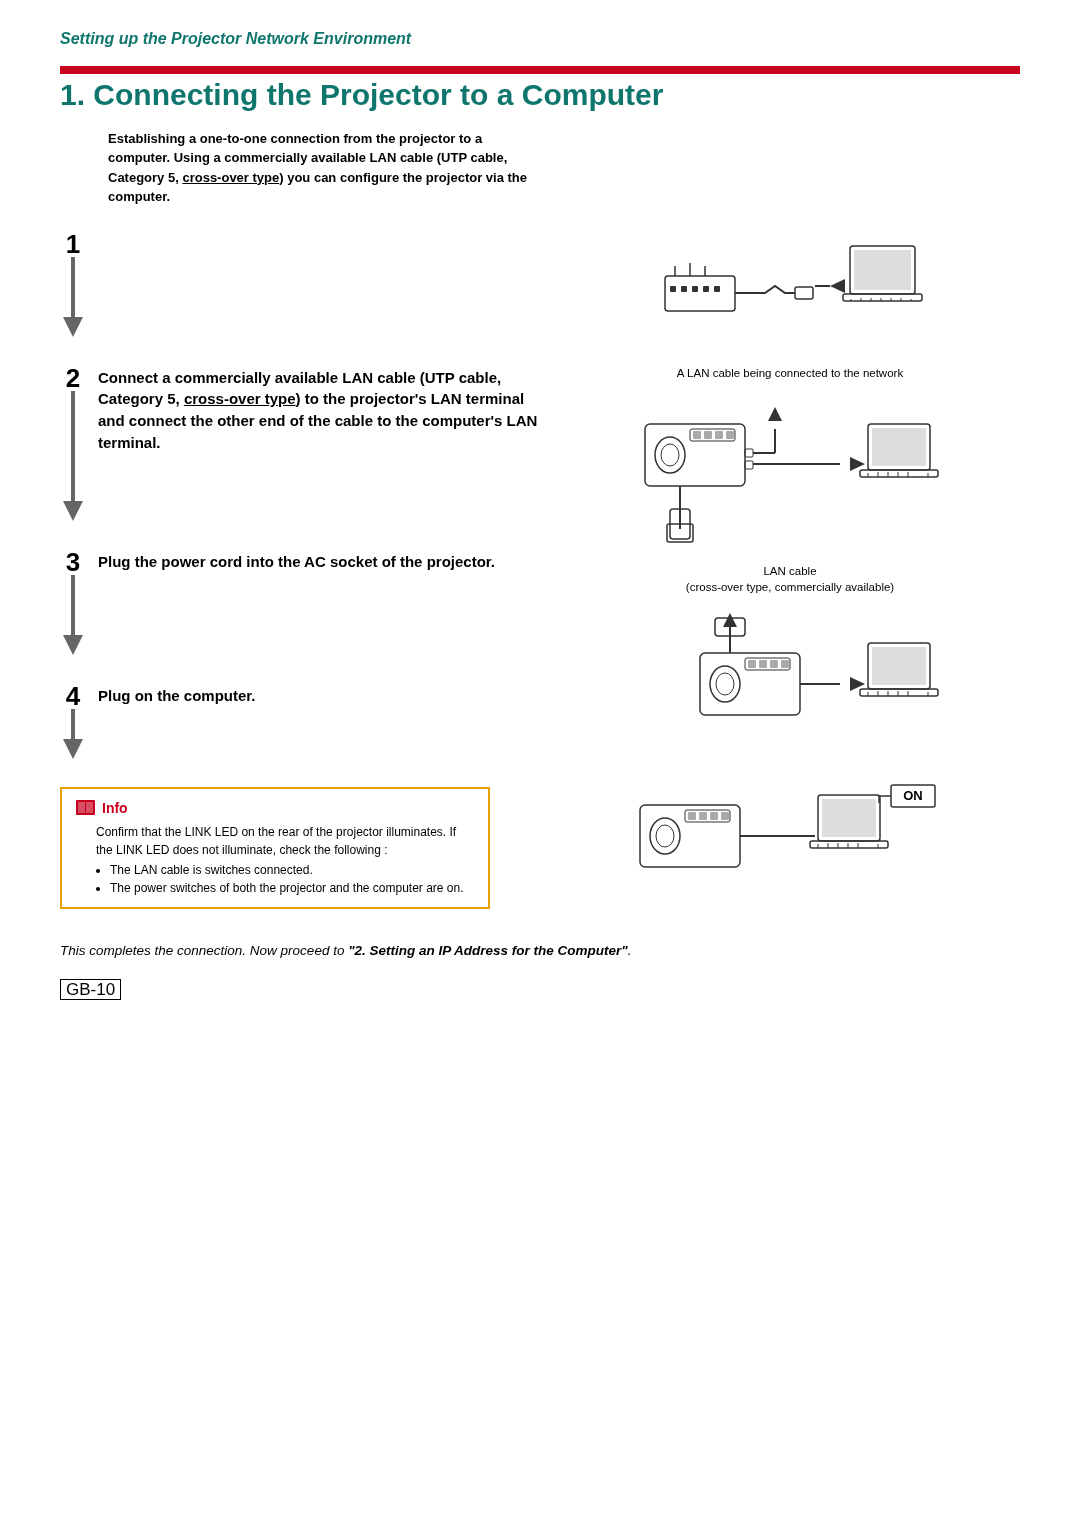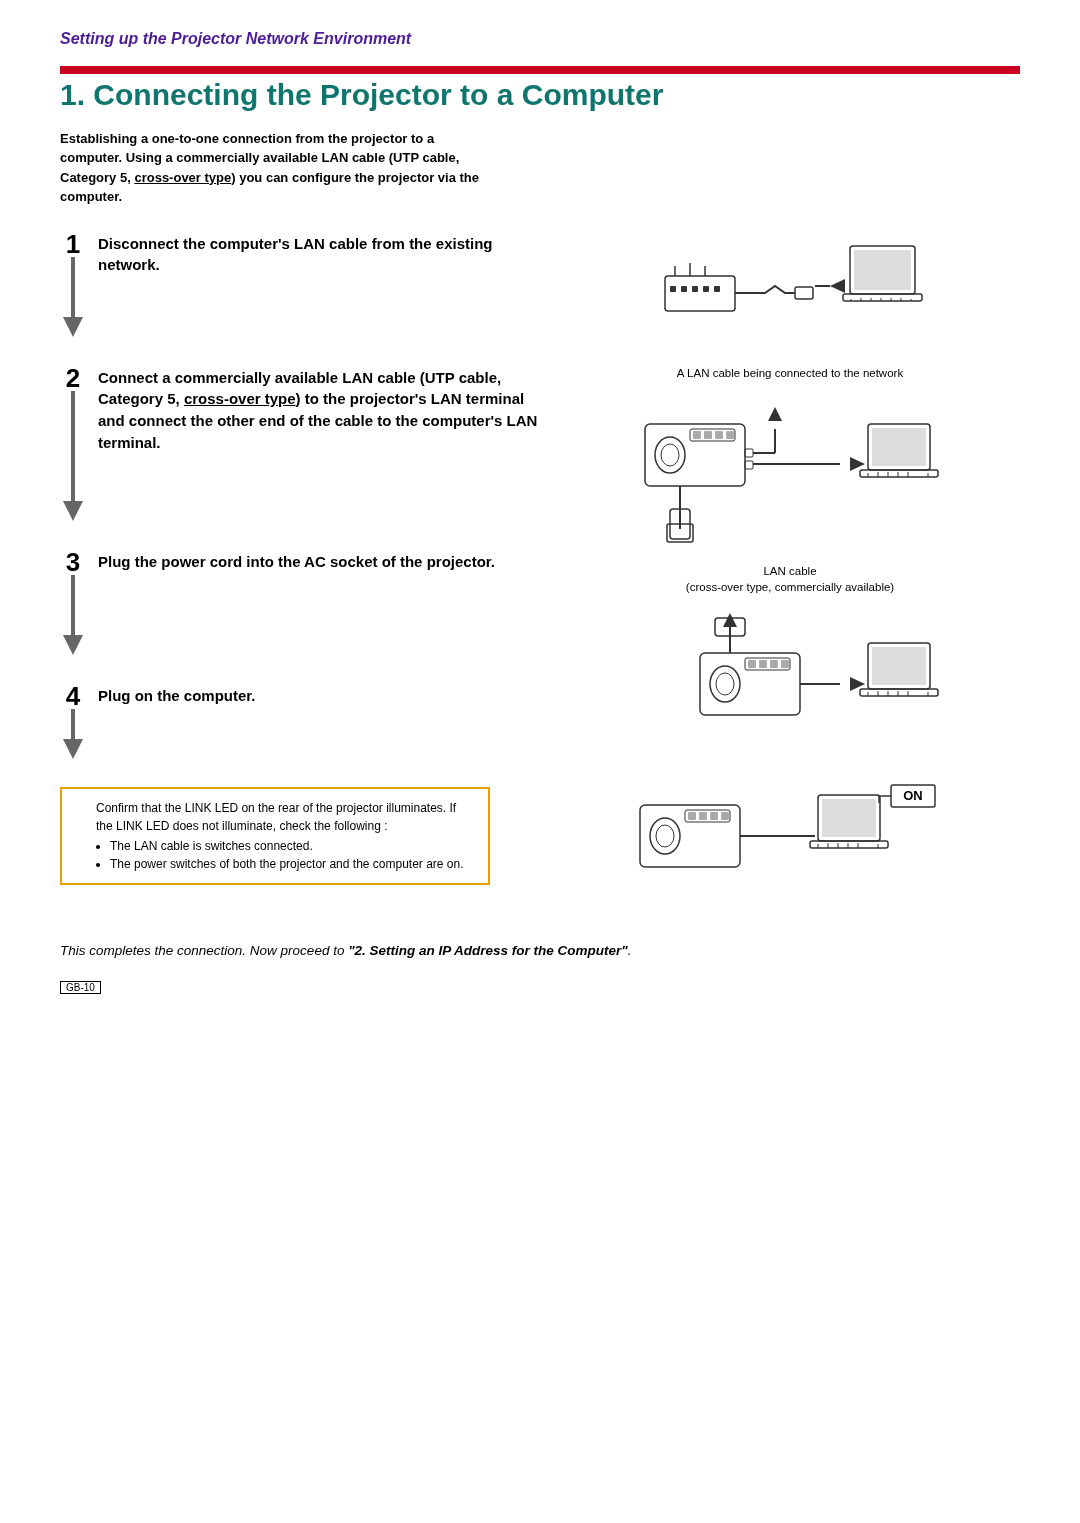--- a/index.html
+++ b/index.html
@@ -6,21 +6,21 @@
     body {
       background: #fff;
       font-family: Arial, Helvetica, sans-serif;
       font-size: 13px;
       color: #000;
       width: 1080px;
       min-height: 1523px;
       padding: 30px 60px 40px 60px;
     }
     .page-header {
-      color: #4c1d95;
+      color: #0f766e;
       font-size: 16px;
       font-weight: bold;
       font-style: italic;
       margin-bottom: 18px;
       border-bottom: none;
     }
     .section-title-bar {
       background: #c8001e;
       height: 8px;
       margin-bottom: 0;
@@ -32,20 +32,21 @@
       color: #0f766e;
       margin: 4px 0 16px 0;
       line-height: 1.15;
     }
     .intro-text {
       font-size: 13px;
       font-weight: bold;
       margin-bottom: 24px;
       line-height: 1.5;
       max-width: 430px;
+      margin-left: 48px;
     }
     .intro-text u {
       text-decoration: underline;
     }
     .main-layout {
       display: flex;
       flex-direction: row;
       gap: 0;
       width: 100%;
     }
@@ -144,21 +145,21 @@
       font-weight: bold;
     }
     .page-num {
       font-size: 12px;
       margin-top: 18px;
       text-align: left;
     }
     .page-num span {
       border: 1px solid #000;
       padding: 0 5px;
-      font-size: 10px;
+      font-size: 17px;
     }
   </style>
 </head>
 <body>
 
 <div class="page-header">Setting up the Projector Network Environment</div>
 
 <div class="section-title-bar"></div>
 
 <div class="section-title">1. Connecting the Projector to a Computer</div>
@@ -172,23 +173,20 @@
   <div class="left-col">
 
     <div class="step-row">
       <div class="step-num-container">
         <div class="step-num">1</div>
         <svg width="26" height="80">
 
           <rect x="11" y="0" width="4" height="60" fill="#666"></rect>
           <polygon points="13,80 3,60 23,60" fill="#666"></polygon>
         </svg>
-      </div>
-      <div class="step-text">
-        Disconnect the computer's LAN cable from the existing network.
       </div>
     </div>
 
     <div class="step-row">
       <div class="step-num-container">
         <div class="step-num">2</div>
         <svg width="26" height="130">
           <rect x="11" y="0" width="4" height="110" fill="#666"></rect>
           <polygon points="13,130 3,110 23,110" fill="#666"></polygon>
         </svg>
@@ -218,20 +216,30 @@
           <rect x="11" y="0" width="4" height="30" fill="#666"></rect>
           <polygon points="13,50 3,30 23,30" fill="#666"></polygon>
         </svg>
       </div>
       <div class="step-text">
         Plug on the computer.
       </div>
     </div>
 
     <div class="info-box">
+      <div class="info-title">
+
+        <svg width="20" height="18">
+          <rect x="0" y="1" width="19" height="15" rx="1" fill="#c8001e"></rect>
+          <rect x="2" y="3" width="7" height="11" fill="#fff" opacity="0.3"></rect>
+          <rect x="10" y="3" width="7" height="11" fill="#fff" opacity="0.3"></rect>
+          <line x1="9.5" y1="2" x2="9.5" y2="15" stroke="#c8001e" stroke-width="1"></line>
+        </svg>
+        <span>Info</span>
+      </div>
       <div class="info-body">
         <span>Confirm that the LINK LED on the rear of the projector illuminates. If the LINK LED does not illuminate, check the following :</span>
         <ul>
           <li>The LAN cable is switches connected.</li>
           <li>The power switches of both the projector and the computer are on.</li>
         </ul>
       </div>
     </div>
 
   </div>

